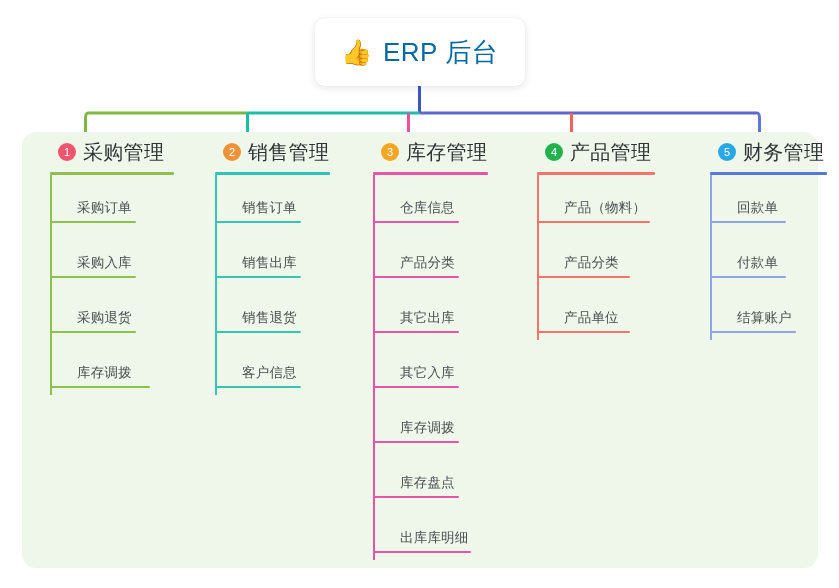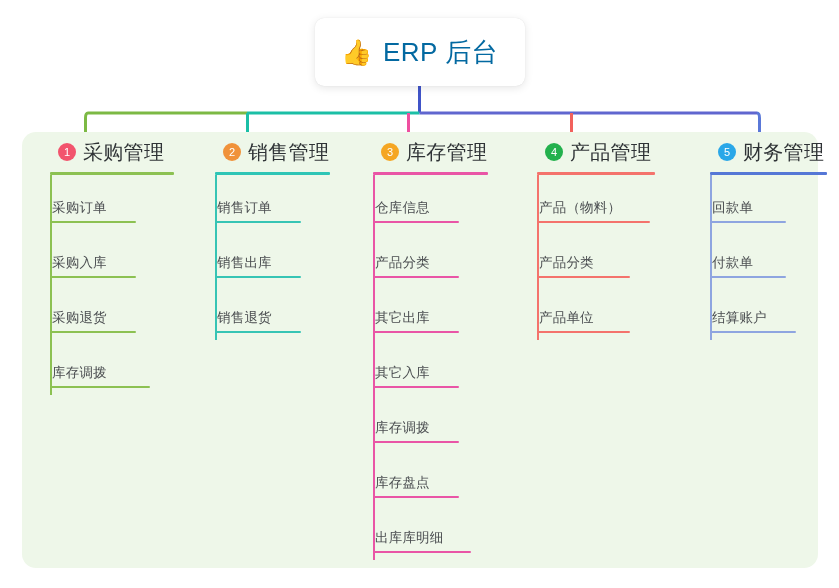--- a/index.html
+++ b/index.html
@@ -132,21 +132,21 @@
   }
   .leaf-spine {
     position: absolute;
     left: 10px;
     top: 0;
     bottom: 0;
     width: 2px;
   }
   .leaf-label {
     position: absolute;
-    left: 12px;
+    left: 37px;
     bottom: 13px;
     font-size: 13.5px;
     color: #4a4d50;
     white-space: nowrap;
     letter-spacing: 0.2px;
   }
   .leaf-rule {
     position: absolute;
     left: 10px;
     bottom: 7px;
@@ -230,20 +230,25 @@
           <div class="leaf">
             <div class="leaf-spine" style="background: rgb(54, 196, 180);"></div>
             <div class="leaf-label">销售出库</div>
             <div class="leaf-rule" style="background: rgb(54, 196, 180); width: 86px;"></div>
           </div>
           <div class="leaf">
             <div class="leaf-spine" style="background: rgb(54, 196, 180);"></div>
             <div class="leaf-label">销售退货</div>
             <div class="leaf-rule" style="background: rgb(54, 196, 180); width: 86px;"></div>
           </div>
+          <div class="leaf">
+            <div class="leaf-spine" style="background: rgb(54, 196, 180);"></div>
+            <div class="leaf-label">客户信息</div>
+            <div class="leaf-rule" style="background: rgb(54, 196, 180); width: 86px;"></div>
+          </div>
         </div>
       </div>
       <div class="column" style="left: 341px; width: 170px;">
         <div class="col-head">
           <span class="badge" style="background: rgb(245, 166, 35);">3</span>
           <span class="col-title">库存管理</span>
         </div>
         <div class="col-rule" style="background: rgb(233, 85, 166); width: 115px; margin-left: 10px;"></div>
         <div class="leaves">
           <div class="leaf">

